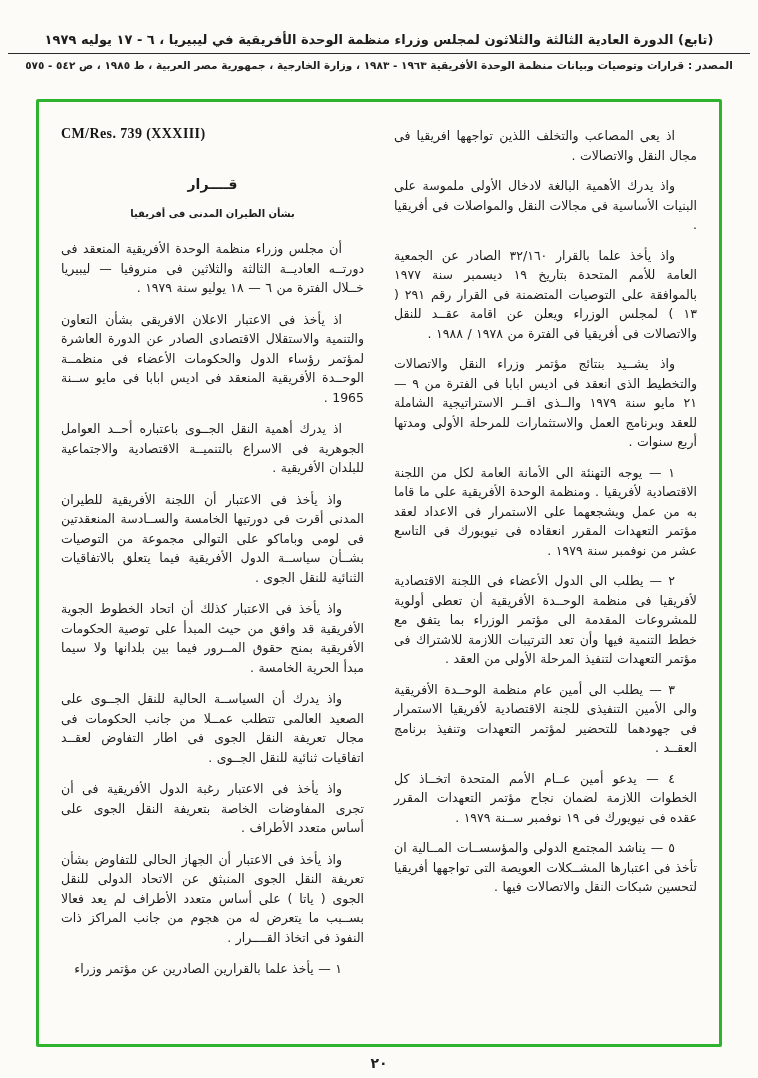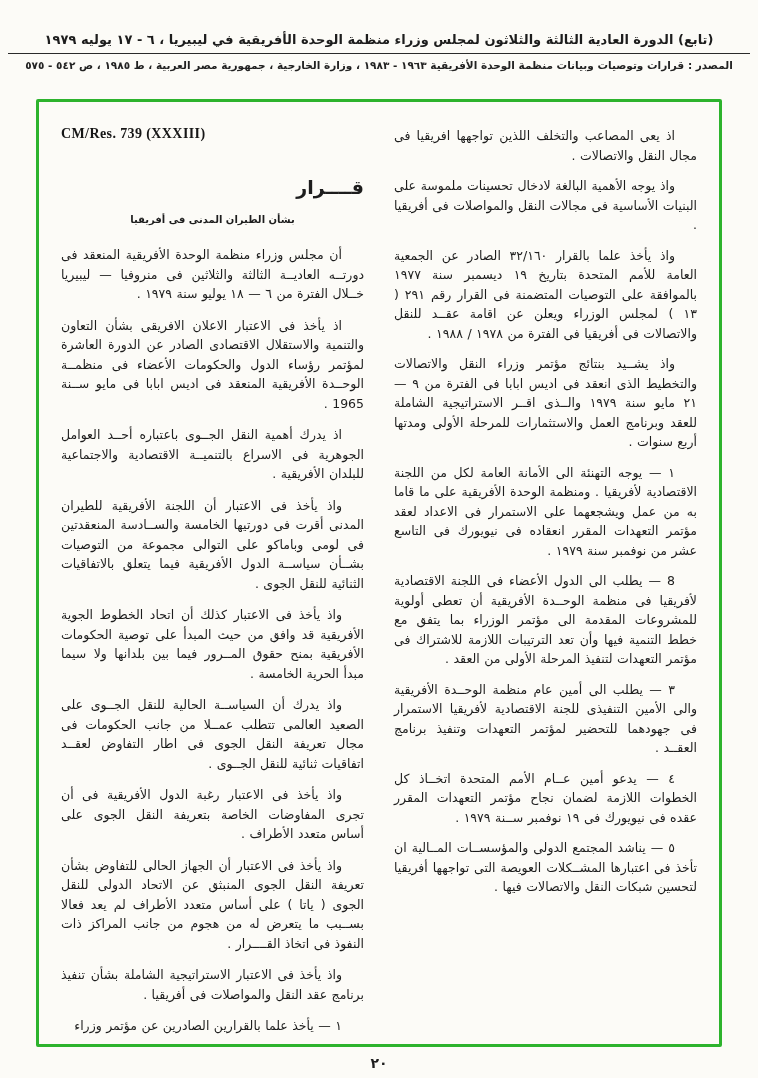--- a/index.html
+++ b/index.html
@@ -32,21 +32,21 @@
     word-spacing:.5px;
   }
   .col-left .para{margin-bottom:12px;}
   
   .ref{
     direction:ltr;text-align:left;
     font-family:Liberation Serif, serif;
     font-weight:bold;font-size:14px;letter-spacing:.4px;
     margin:0 0 34px 0;color:#161616;
   }
-  .doc-title{text-align:right;font-weight:bold;font-size:19px;letter-spacing:2px;margin:16px 0 16px 0;}
+  .doc-title{text-align:center;font-weight:bold;font-size:14px;letter-spacing:2px;margin:16px 0 16px 0;}
   .doc-subtitle{text-align:center;font-weight:bold;font-size:10px;margin:0 0 20px 0;}
   
   .page-number{
     position:absolute;left:0;right:0;bottom:7px;
     text-align:center;font-size:14px;font-weight:bold;direction:rtl;
   }
 </style>
 </head>
 <body>
 
@@ -54,42 +54,41 @@
   <div class="hdr-line1">(تابع) الدورة العادية الثالثة والثلاثون لمجلس وزراء منظمة الوحدة الأفريقية في ليبيريا ، ٦ - ١٧ يوليه ١٩٧٩</div>
   <hr class="hdr-rule">
   <div class="hdr-line2">المصدر : قرارات وتوصيات وبيانات منظمة الوحدة الأفريقية ١٩٦٣ - ١٩٨٣ ، وزارة الخارجية ، جمهورية مصر العربية ، ط ١٩٨٥ ، ص ٥٤٢ - ٥٧٥</div>
 </div>
 
 <div class="green-box">
   <div class="columns">
 
     <div class="col col-right">
       <p class="para">اذ يعى المصاعب والتخلف اللذين تواجهها افريقيا فى مجال النقل والاتصالات .</p>
-      <p class="para">واذ يوجه الأهمية البالغة لادخال تحسينات ملموسة على البنيات الأساسية فى مجالات النقل والمواصلات فى أفريقيا .</p>
+      <p class="para">واذ يدرك الأهمية البالغة لادخال الأولى ملموسة على البنيات الأساسية فى مجالات النقل والمواصلات فى أفريقيا .</p>
       <p class="para">واذ يأخذ علما بالقرار ٣٢/١٦٠ الصادر عن الجمعية العامة للأمم المتحدة بتاريخ ١٩ ديسمبر سنة ١٩٧٧ بالموافقة على التوصيات المتضمنة فى القرار رقم ٢٩١ ( ١٣ ) لمجلس الوزراء ويعلن عن اقامة عقــد للنقل والاتصالات فى أفريقيا فى الفترة من ١٩٧٨ / ١٩٨٨ .</p>
       <p class="para">واذ يشــيد بنتائج مؤتمر وزراء النقل والاتصالات والتخطيط الذى انعقد فى اديس ابابا فى الفترة من ٩ — ٢١ مايو سنة ١٩٧٩ والــذى اقــر الاستراتيجية الشاملة للعقد وبرنامج العمل والاستثمارات للمرحلة الأولى ومدتها أربع سنوات .</p>
       <p class="para">١ — يوجه التهنئة الى الأمانة العامة لكل من اللجنة الاقتصادية لأفريقيا . ومنظمة الوحدة الأفريقية على ما قاما به من عمل ويشجعهما على الاستمرار فى الاعداد لعقد مؤتمر التعهدات المقرر انعقاده فى نيويورك فى التاسع عشر من نوفمبر سنة ١٩٧٩ .</p>
-      <p class="para">8 — يطلب الى الدول الأعضاء فى اللجنة الاقتصادية لأفريقيا فى منظمة الوحــدة الأفريقية أن تعطى أولوية للمشروعات المقدمة الى مؤتمر الوزراء بما يتفق مع خطط التنمية فيها وأن تعد الترتيبات اللازمة للاشتراك فى مؤتمر التعهدات لتنفيذ المرحلة الأولى من العقد .</p>
+      <p class="para">٢ — يطلب الى الدول الأعضاء فى اللجنة الاقتصادية لأفريقيا فى منظمة الوحــدة الأفريقية أن تعطى أولوية للمشروعات المقدمة الى مؤتمر الوزراء بما يتفق مع خطط التنمية فيها وأن تعد الترتيبات اللازمة للاشتراك فى مؤتمر التعهدات لتنفيذ المرحلة الأولى من العقد .</p>
       <p class="para">٣ — يطلب الى أمين عام منظمة الوحــدة الأفريقية والى الأمين التنفيذى للجنة الاقتصادية لأفريقيا الاستمرار فى جهودهما للتحضير لمؤتمر التعهدات وتنفيذ برنامج العقــد .</p>
       <p class="para">٤ — يدعو أمين عــام الأمم المتحدة اتخــاذ كل الخطوات اللازمة لضمان نجاح مؤتمر التعهدات المقرر عقده فى نيويورك فى ١٩ نوفمبر ســنة ١٩٧٩ .</p>
       <p class="para">٥ — يناشد المجتمع الدولى والمؤسســات المــالية ان تأخذ فى اعتبارها المشــكلات العويصة التى تواجهها أفريقيا لتحسين شبكات النقل والاتصالات فيها .</p>
     </div>
 
     <div class="col col-left">
       <div class="ref">CM/Res. 739 (XXXIII)</div>
       <div class="doc-title">قــــرار</div>
       <div class="doc-subtitle">بشأن الطيران المدنى فى أفريقيا</div>
       <p class="para">أن مجلس وزراء منظمة الوحدة الأفريقية المنعقد فى دورتــه العاديــة الثالثة والثلاثين فى منروفيا — ليبيريا خــلال الفترة من ٦ — ١٨ يوليو سنة ١٩٧٩ .</p>
       <p class="para">اذ يأخذ فى الاعتبار الاعلان الافريقى بشأن التعاون والتنمية والاستقلال الاقتصادى الصادر عن الدورة العاشرة لمؤتمر رؤساء الدول والحكومات الأعضاء فى منظمــة الوحــدة الأفريقية المنعقد فى اديس ابابا فى مايو ســنة 1965 .</p>
       <p class="para">اذ يدرك أهمية النقل الجــوى باعتباره أحــد العوامل الجوهرية فى الاسراع بالتنميــة الاقتصادية والاجتماعية للبلدان الأفريقية .</p>
       <p class="para">واذ يأخذ فى الاعتبار أن اللجنة الأفريقية للطيران المدنى أقرت فى دورتيها الخامسة والســادسة المنعقدتين فى لومى وباماكو على التوالى مجموعة من التوصيات بشــأن سياســة الدول الأفريقية فيما يتعلق بالاتفاقيات الثنائية للنقل الجوى .</p>
       <p class="para">واذ يأخذ فى الاعتبار كذلك أن اتحاد الخطوط الجوية الأفريقية قد وافق من حيث المبدأ على توصية الحكومات الأفريقية بمنح حقوق المــرور فيما بين بلدانها ولا سيما مبدأ الحرية الخامسة .</p>
       <p class="para">واذ يدرك أن السياســة الحالية للنقل الجــوى على الصعيد العالمى تتطلب عمــلا من جانب الحكومات فى مجال تعريفة النقل الجوى فى اطار التفاوض لعقــد اتفاقيات ثنائية للنقل الجــوى .</p>
       <p class="para">واذ يأخذ فى الاعتبار رغبة الدول الأفريقية فى أن تجرى المفاوضات الخاصة بتعريفة النقل الجوى على أساس متعدد الأطراف .</p>
       <p class="para">واذ يأخذ فى الاعتبار أن الجهاز الحالى للتفاوض بشأن تعريفة النقل الجوى المنبثق عن الاتحاد الدولى للنقل الجوى ( ياتا ) على أساس متعدد الأطراف لم يعد فعالا بســبب ما يتعرض له من هجوم من جانب المراكز ذات النفوذ فى اتخاذ القــــرار .</p>
-      <p class="para">واذ يأخذ فى الاعتبار الاستراتيجية الشاملة بشأن تنفيذ برنامج عقد النقل والمواصلات فى أفريقيا .</p>
       <p class="para">١ — يأخذ علما بالقرارين الصادرين عن مؤتمر وزراء</p>
     </div>
 
   </div>
 </div>
 
 <div class="page-number">٢٠</div>
 
 </body></html>

